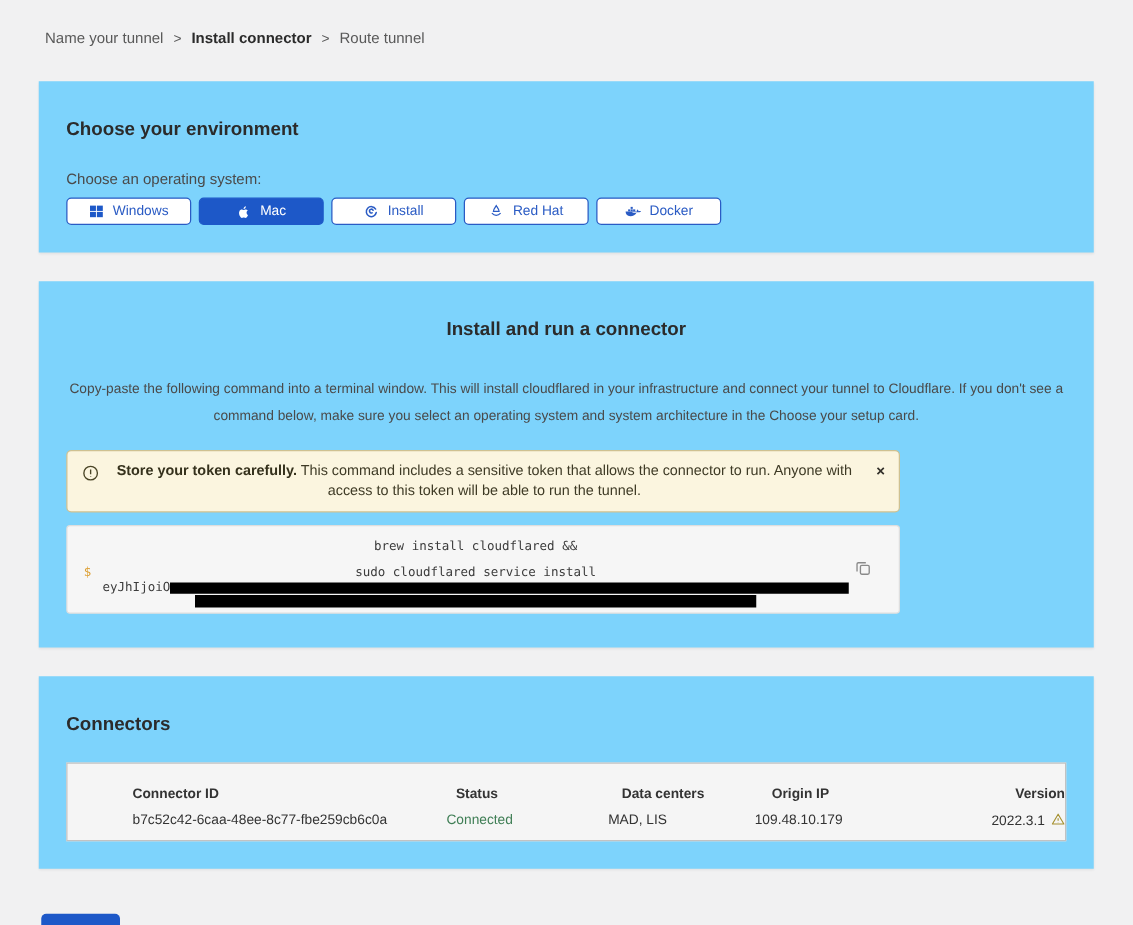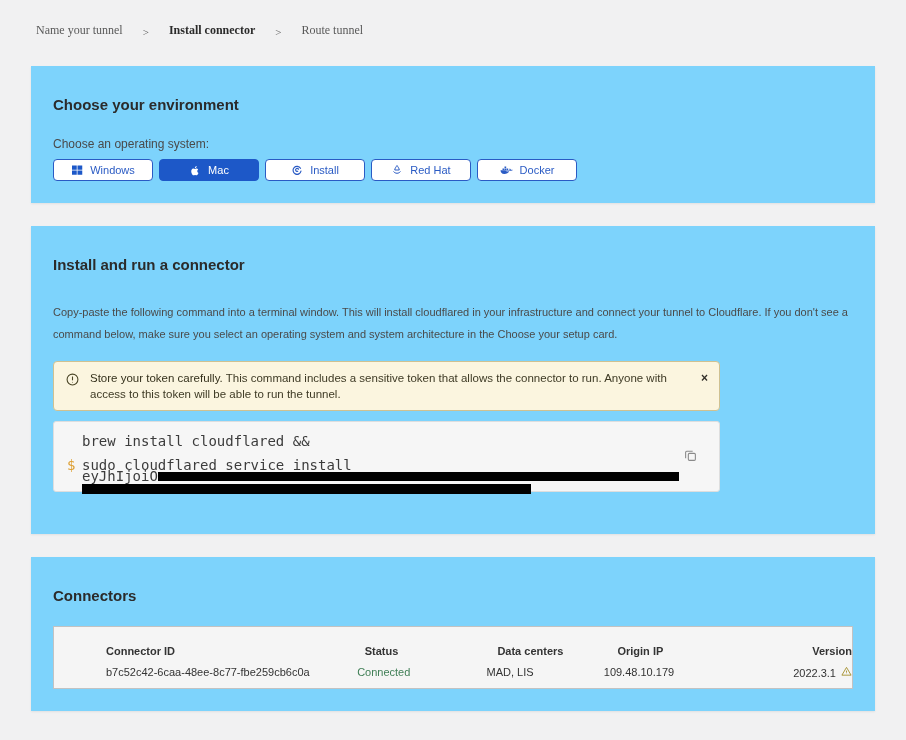--- a/index.html
+++ b/index.html
@@ -1,52 +1,52 @@
 <!DOCTYPE html>
 <html><head>
 <meta charset="utf-8">
 <style>
   * { margin:0; padding:0; box-sizing:border-box; }
   html,body { width:906px; height:740px; background:#f1f1f2; font-family:"Liberation Sans", sans-serif; overflow:hidden; }
   .page { padding:23px 31px 0 31px; }
 
   
-  .breadcrumb { display:flex; align-items:flex-end; gap:20px; font-size:12px; color:#595959; padding-left:5px;font-family:Liberation Serif, serif; }
+  .breadcrumb { display:flex; align-items:flex-end; gap:8px; font-size:12px; color:#595959; padding-left:5px; }
   .crumb { cursor:default; }
   .crumb.active { font-weight:bold; color:#2b2b2b; }
   .crumb-sep { color:#595959; font-size:11px; }
 
   
   .card { background:#7dd3fc; border-radius:0; box-shadow:0 1px 2px rgba(0,0,0,0.07); padding:30px 22px 22px 22px; }
   .card-title { font-size:15px; font-weight:bold; color:#2b2b2b; }
   #env-card { margin-top:28px; }
-  #connector-card { margin-top:23px; padding-bottom:42px; }
+  #connector-card { margin-top:23px; padding-bottom:27px;text-align:center; }
   #connectors-card { margin-top:23px; }
 
   
   .os-label { font-size:12px; color:#4a4a4a; margin-top:24px; }
   .os-row { display:flex; gap:6px; margin-top:8px;align-items:center; }
   .os-btn { display:flex; align-items:center; justify-content:center; gap:7px; width:100px; height:22px;
             border:1px solid #2a5bc4; border-radius:4px; background:#ffffff; color:#2a5bc4;
             font-size:11px; font-family:"Liberation Sans", sans-serif; cursor:pointer; }
   .os-btn.selected { background:#1d58c8; color:#ffffff; border-color:#1d58c8; }
   .os-btn svg { display:block; }
 
   
   .description { font-size:11px; color:#4a4a4a; line-height:22px; margin-top:28px; max-width:800px; }
   .warning-box { position:relative; margin-top:16px; width:667px; min-height:46px; background:#fbf5df;
                  border:1px solid #cfc191; border-radius:4px; padding:8px 34px 8px 36px;
                  font-size:11.5px; color:#3e3a25; line-height:16px; }
-  .warning-title { font-weight:normal; color:#35311c; }
+  .warning-title { font-weight:bold; color:#35311c; }
   .warning-icon { position:absolute; left:12px; top:11px; }
   .warning-close { position:absolute; right:11px; top:10px; font-size:12px; color:#33302a; cursor:pointer;
                    line-height:12px; font-weight:bold; }
   .code-block { position:relative; margin-top:10px; width:667px; height:71px; background:#f6f6f6;
                 border:1px solid #dedede; border-radius:3px; padding:11px 40px 8px 28px;
-                font-family:"DejaVu Sans Mono", monospace; font-size:14px; color:#3c3c3c; }
+                font-family:"DejaVu Sans Mono", monospace; font-size:10px; color:#3c3c3c; }
   .code-line1 { margin-bottom:11px; white-space:nowrap; }
   .code-line2 { position:relative; white-space:nowrap; line-height:10px; }
   .code-prompt { position:absolute; left:-15px; top:0; color:#dd9f32; }
   .token-line { display:flex; align-items:center; line-height:9px; margin-top:2px; white-space:nowrap; }
   .redact-bar { display:inline-block; background:#000000; height:9px; }
   .redact-1 { width:570px; }
   .redact-2 { width:449px; height:10px; margin-top:1px; }
   .copy-btn { position:absolute; right:22px; top:27px; cursor:pointer; background:none; border:none; padding:0; }
 
   

